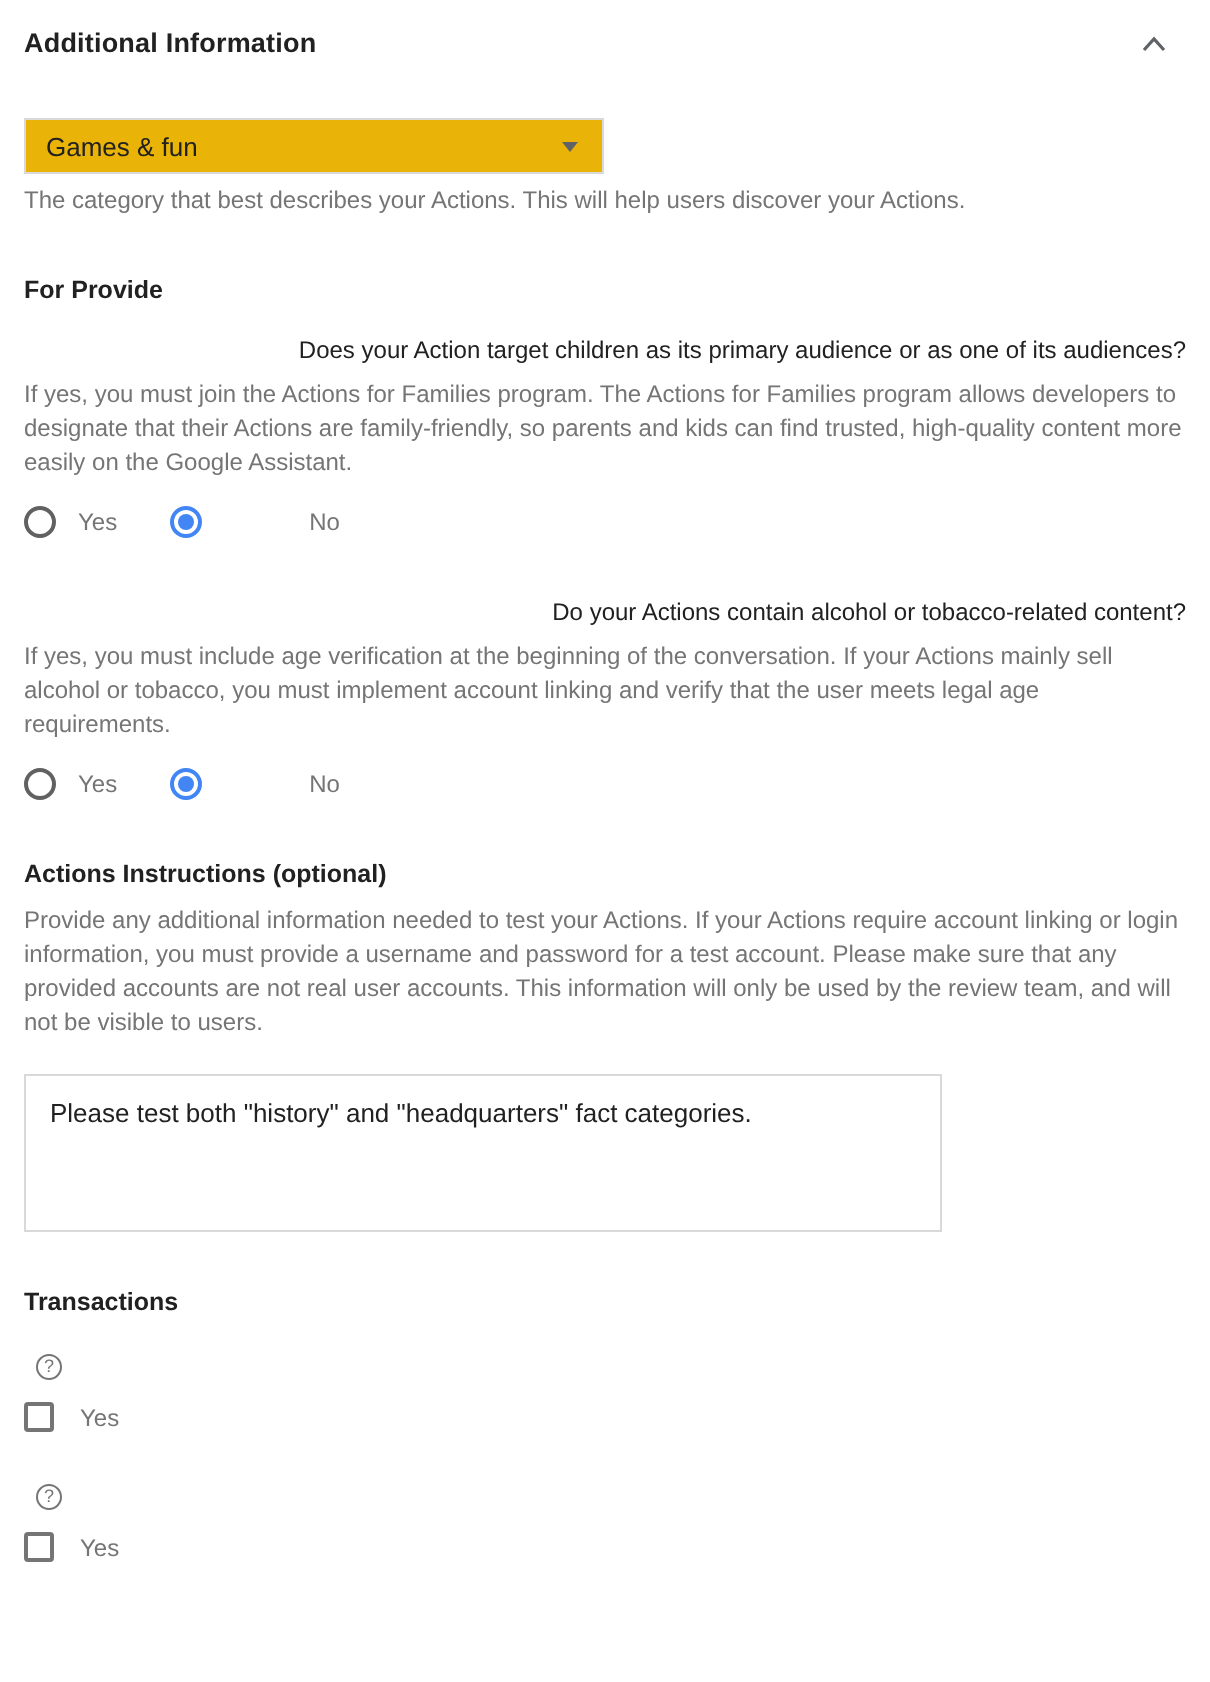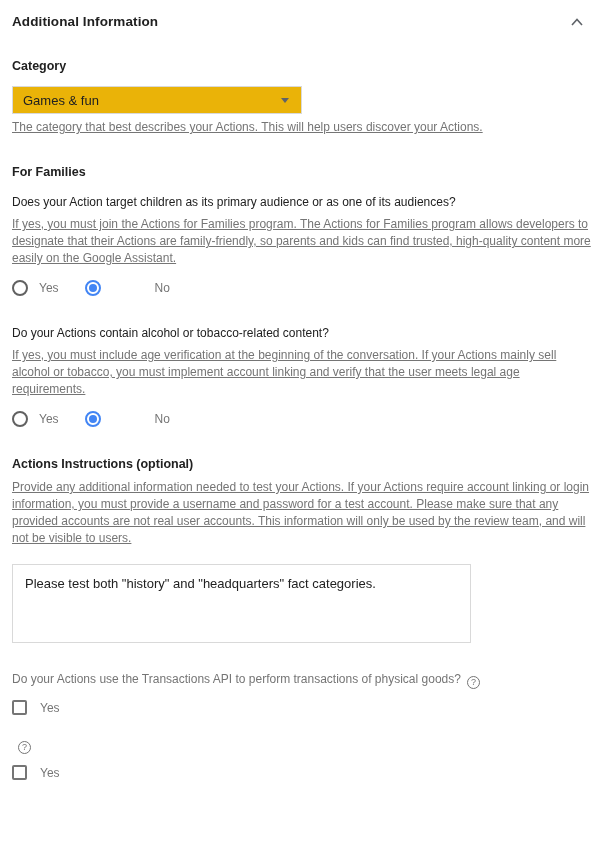--- a/index.html
+++ b/index.html
@@ -12,23 +12,23 @@
   }
   .page { padding: 14px 12px 0 12px; }
 
   
   .header-row { display: flex; justify-content: space-between; align-items: center; text-align: right; }
   .page-title { font-size: 13.5px; font-weight: bold; color: #212121; letter-spacing: .1px; }
   .collapse-btn { border: none; background: transparent; padding: 2px 4px; cursor: pointer; line-height: 0; margin-right: 6px; }
 
   
   .sec-title { font-size: 12.5px; font-weight: bold; color: #212121; }
-  .question-dark { font-size: 12px; color: #212121; line-height: 17px; }
+  .question-dark { font-size: 12px; color: #212121; line-height: 17px; text-align: right; }
   .question-gray { font-size: 12px; color: #757575; line-height: 17px; }
-  .helper { font-size: 12px; color: #757575; line-height: 17px; text-decoration: underline; }
+  .helper { font-size: 12px; color: #757575; line-height: 17px; }
 
   
   .section-category { margin-top: 30px; }
   .select-box {
     margin-top: 13px;
     width: 290px; height: 28px;
     border: 1px solid #d9d9d9;
     display: flex; align-items: center; justify-content: space-between;
     padding: 0 12px 0 10px;
     font-size: 13px; color: #212121;
@@ -106,30 +106,29 @@
     <button class="collapse-btn">
       <span>
         <svg width="12" height="8" viewBox="0 0 12 8">
             <polyline points="1,7 6,1.5 11,7" fill="none" stroke="#5f6368" stroke-width="1.6"></polyline>
           </svg>
       </span>
     </button>
   </div>
 
   <div class="section-category">
-    <div class="sec-title">Category</div>
     <div class="select-box">
       <span>Games &amp; fun</span>
       <span class="caret-down"></span>
     </div>
     <div class="helper">The category that best describes your Actions. This will help users discover your Actions.</div>
   </div>
 
   <div class="section">
-    <div class="sec-title">For Families</div>
+    <div class="sec-title">For Provide</div>
     <div class="question-dark">Does your Action target children as its primary audience or as one of its audiences?</div>
     <div class="helper">If yes, you must join the Actions for Families program. The Actions for Families program allows developers to designate that their Actions are family-friendly, so parents and kids can find trusted, high-quality content more easily on the Google Assistant.</div>
     <div class="radio-row">
       <div class="radio-option">
         <span class="radio"></span>
         <span class="radio-label">Yes</span>
       </div>
       <div class="radio-option">
         <span class="radio selected"></span>
         <span class="radio-label">No</span>
@@ -152,23 +151,24 @@
     </div>
   </div>
 
   <div class="section-testing">
     <div class="sec-title">Actions Instructions (optional)</div>
     <div class="helper">Provide any additional information needed to test your Actions. If your Actions require account linking or login information, you must provide a username and password for a test account. Please make sure that any provided accounts are not real user accounts. This information will only be used by the review team, and will not be visible to users.</div>
     <textarea class="testing-textarea" spellcheck="false" style="">Please test both "history" and "headquarters" fact categories.</textarea>
   </div>
 
   <div class="section-transactions">
+    <div class="sec-title">Transactions</div>
 
     <div class="question-gray" style="margin-top:14px">
-      <span>Do your Actions use the Transactions API to perform transactions of physical goods?</span><span class="help-icon"></span>
+      <span class="help-icon"></span>
     </div>
     <div class="checkbox-row">
       <span class="checkbox"></span>
       <span class="checkbox-label">Yes</span>
     </div>
 
     <div class="question-gray q2">
       <span class="help-icon"></span>
     </div>
     <div class="checkbox-row">

